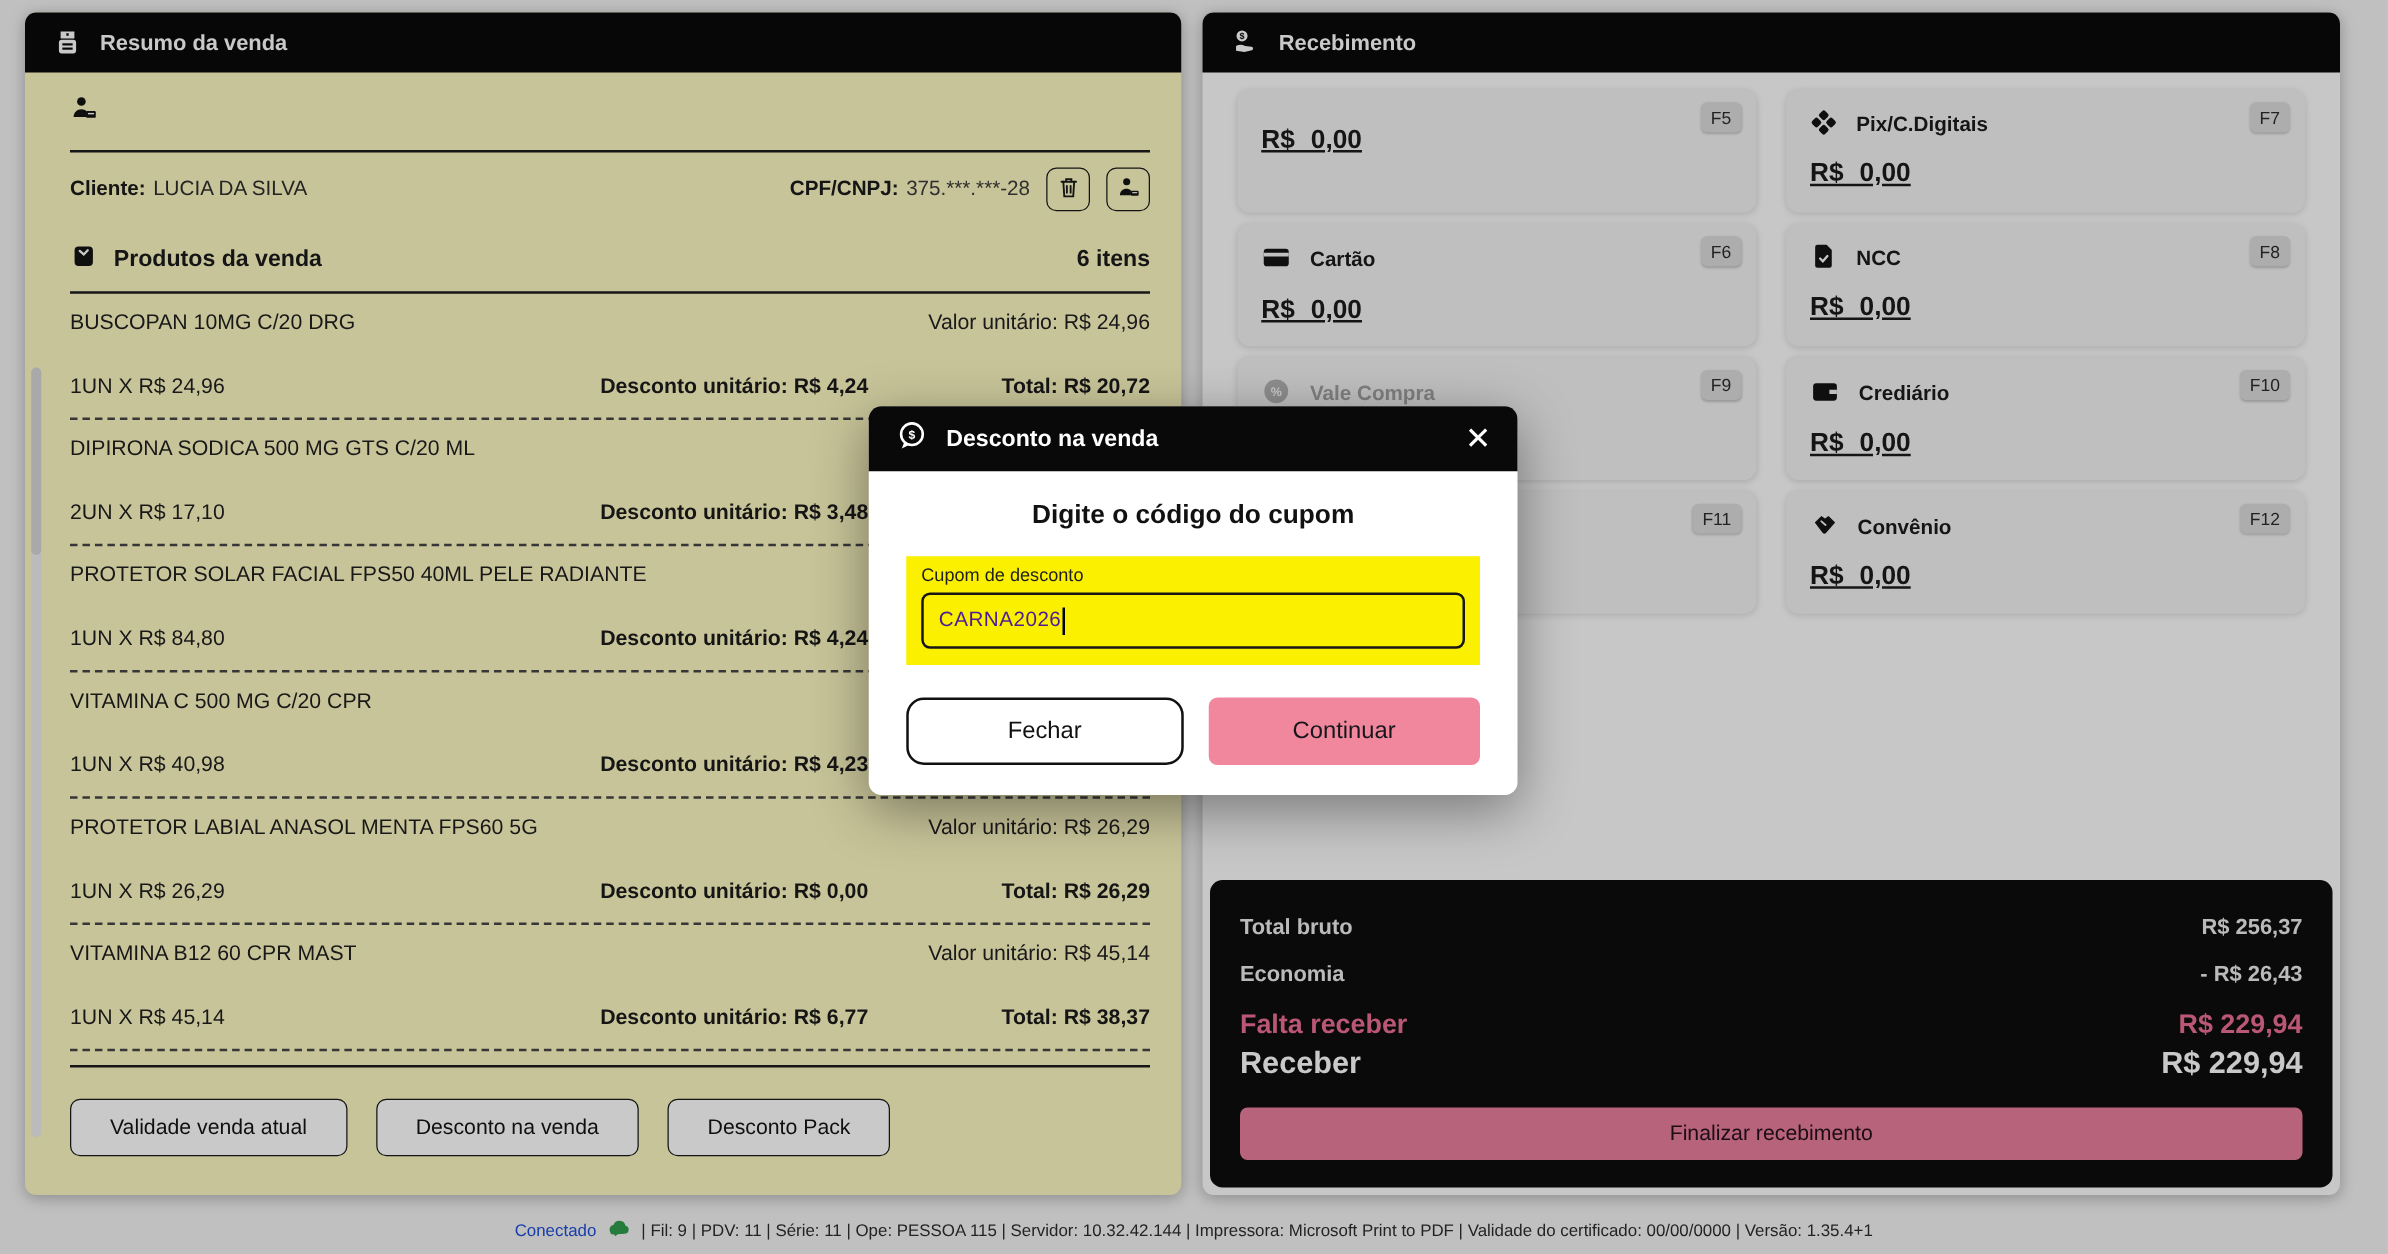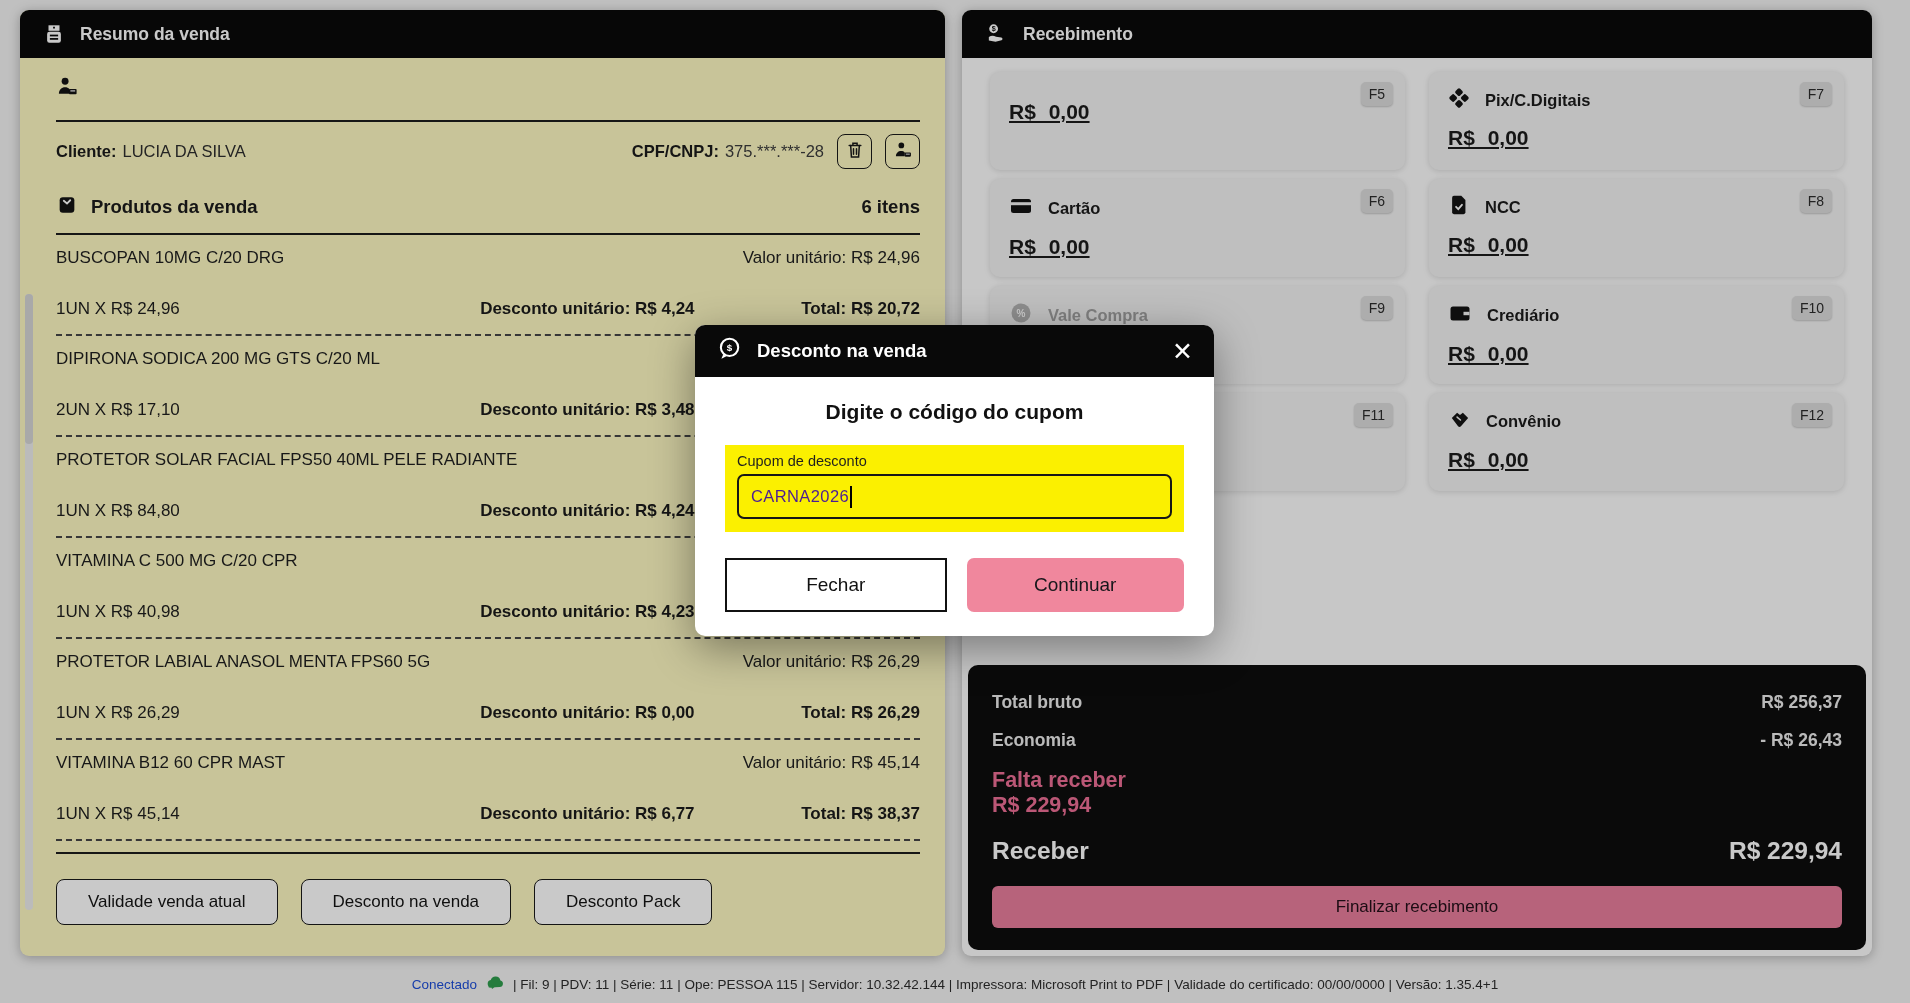--- a/index.html
+++ b/index.html
@@ -66,21 +66,21 @@
                 font-size:14px; line-height:1; padding:5px 8px; border-radius:5px;
                 box-shadow:0 1px 2px rgba(0,0,0,.2); }
   .tile-value { margin-top:13px; font-size:21px; font-weight:bold; word-spacing:7px; min-height:25px;text-decoration:underline; }
   .tile.disabled { cursor:default; }
   .tile.disabled .tile-head { color:#a2a2a2; }
 
   .totals { margin:auto 6px 6px; background:#0d0d0d; border-radius:10px;
             padding:27px 24px 22px; color:#ececec; }
   .t-row { display:flex; justify-content:space-between; align-items:baseline;
            margin-bottom:17px; font-size:17.5px; font-weight:bold; }
-  .t-row.remaining { color:#ee6f96; font-size:21.5px; margin-bottom:19px;flex-direction:column; }
+  .t-row.remaining { color:#ee6f96; font-size:21.5px; margin-bottom:5px; }
   .t-row.receive   { color:#ffffff; font-size:24.5px; margin-bottom:21px; }
   .finalize-btn { width:100%; height:42px; background:#e87e9d; color:#241019; border:none;
                   border-radius:6px; font-size:17px; font-family:inherit; cursor:pointer; }
 
   
   .status-bar { position:absolute; left:0; right:0; bottom:0; height:38px;
                 display:flex; align-items:center; justify-content:center; gap:8px;
                 font-size:13.5px; color:#2d2d2d; }
   .status-connected { font-weight:normal; color:#1d4ed8; }
 
@@ -96,21 +96,21 @@
                  line-height:1; cursor:pointer; font-family:inherit; }
   .modal-body { padding:21px 30px 24px; }
   .modal-prompt { text-align:center; font-size:21px; font-weight:bold; margin:2px 0 21px; color:#111; }
   .coupon-box { background:#fbf000; padding:8px 12px 13px; }
   .coupon-label { font-size:14.5px; color:#1f1f1f; }
   .coupon-input { margin-top:5px; height:45px; border:2.2px solid #161616; border-radius:7px;
                   display:flex; align-items:center; padding:0 12px; font-size:16.5px;
                   letter-spacing:.4px; color:#4c1d95; cursor:text; }
   .caret { width:2px; height:22px; background:#000; margin-left:1px; }
   .modal-actions { display:flex; gap:20px; margin-top:26px; }
-  .btn-close { flex:1; height:54px; background:#fff; border:2px solid #111; border-radius:0;
+  .btn-close { flex:1; height:54px; background:#fff; border:2px solid #111; border-radius:14px;
                font-size:19px; font-family:inherit; color:#111; cursor:pointer; }
   .btn-continue { flex:1; height:54px; background:#f0879d; border:none; border-radius:7px;
                   font-size:19px; font-family:inherit; color:#17171b; cursor:pointer; }
 </style>
 </head>
 <body>
 
 <section class="panel panel-left">
   <div class="panel-header">
     <span>
@@ -190,21 +190,21 @@
         </div>
       <div class="prod-val-row">
           <span class="prod-qty">1UN X R$ 24,96</span>
           <span class="prod-disc">Desconto unitário: R$ 4,24</span>
           <span class="prod-total">Total: R$ 20,72</span>
         </div>
       <div class="dashed"></div>
     </div>
     <div class="prod">
       <div class="prod-name-row">
-          <span>DIPIRONA SODICA 200 MG GTS C/20 ML</span>
+          <span>DIPIRONA SODICA 500 MG GTS C/20 ML</span>
           <span class="prod-unit"></span>
         </div>
       <div class="prod-val-row">
           <span class="prod-qty">2UN X R$ 17,10</span>
           <span class="prod-disc">Desconto unitário: R$ 3,48</span>
           <span class="prod-total"></span>
         </div>
       <div class="dashed"></div>
     </div>
     <div class="prod">

